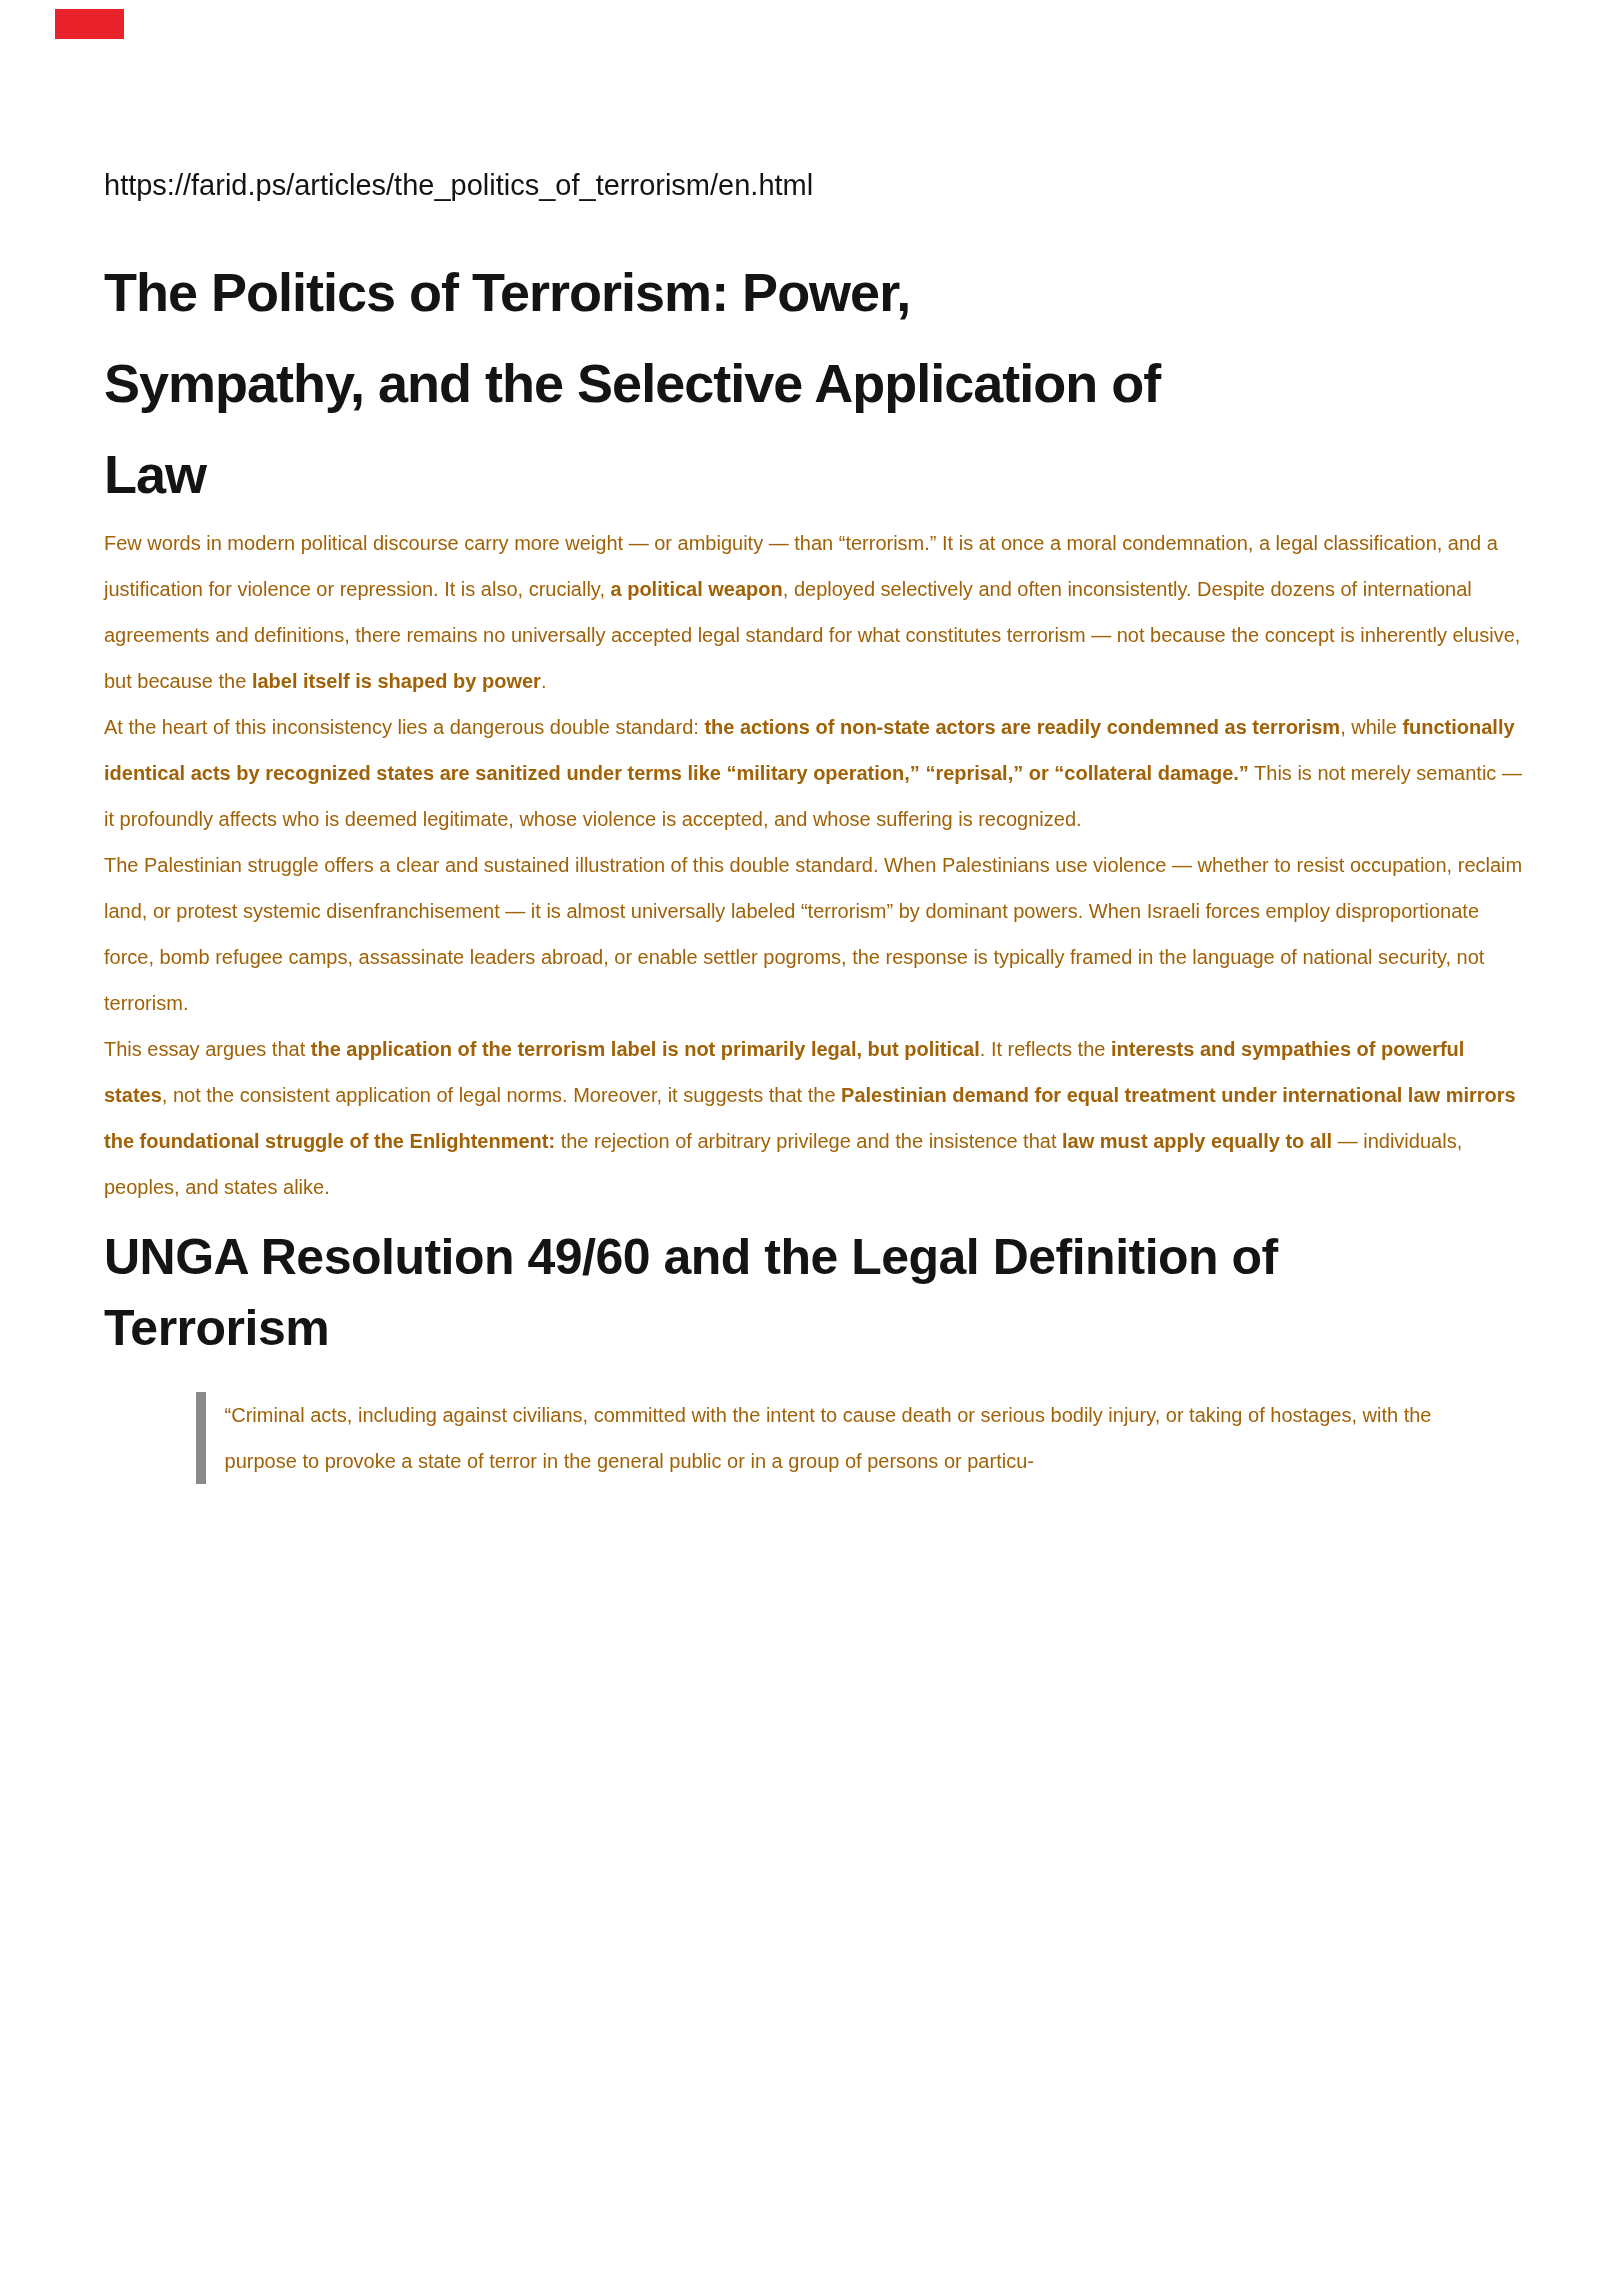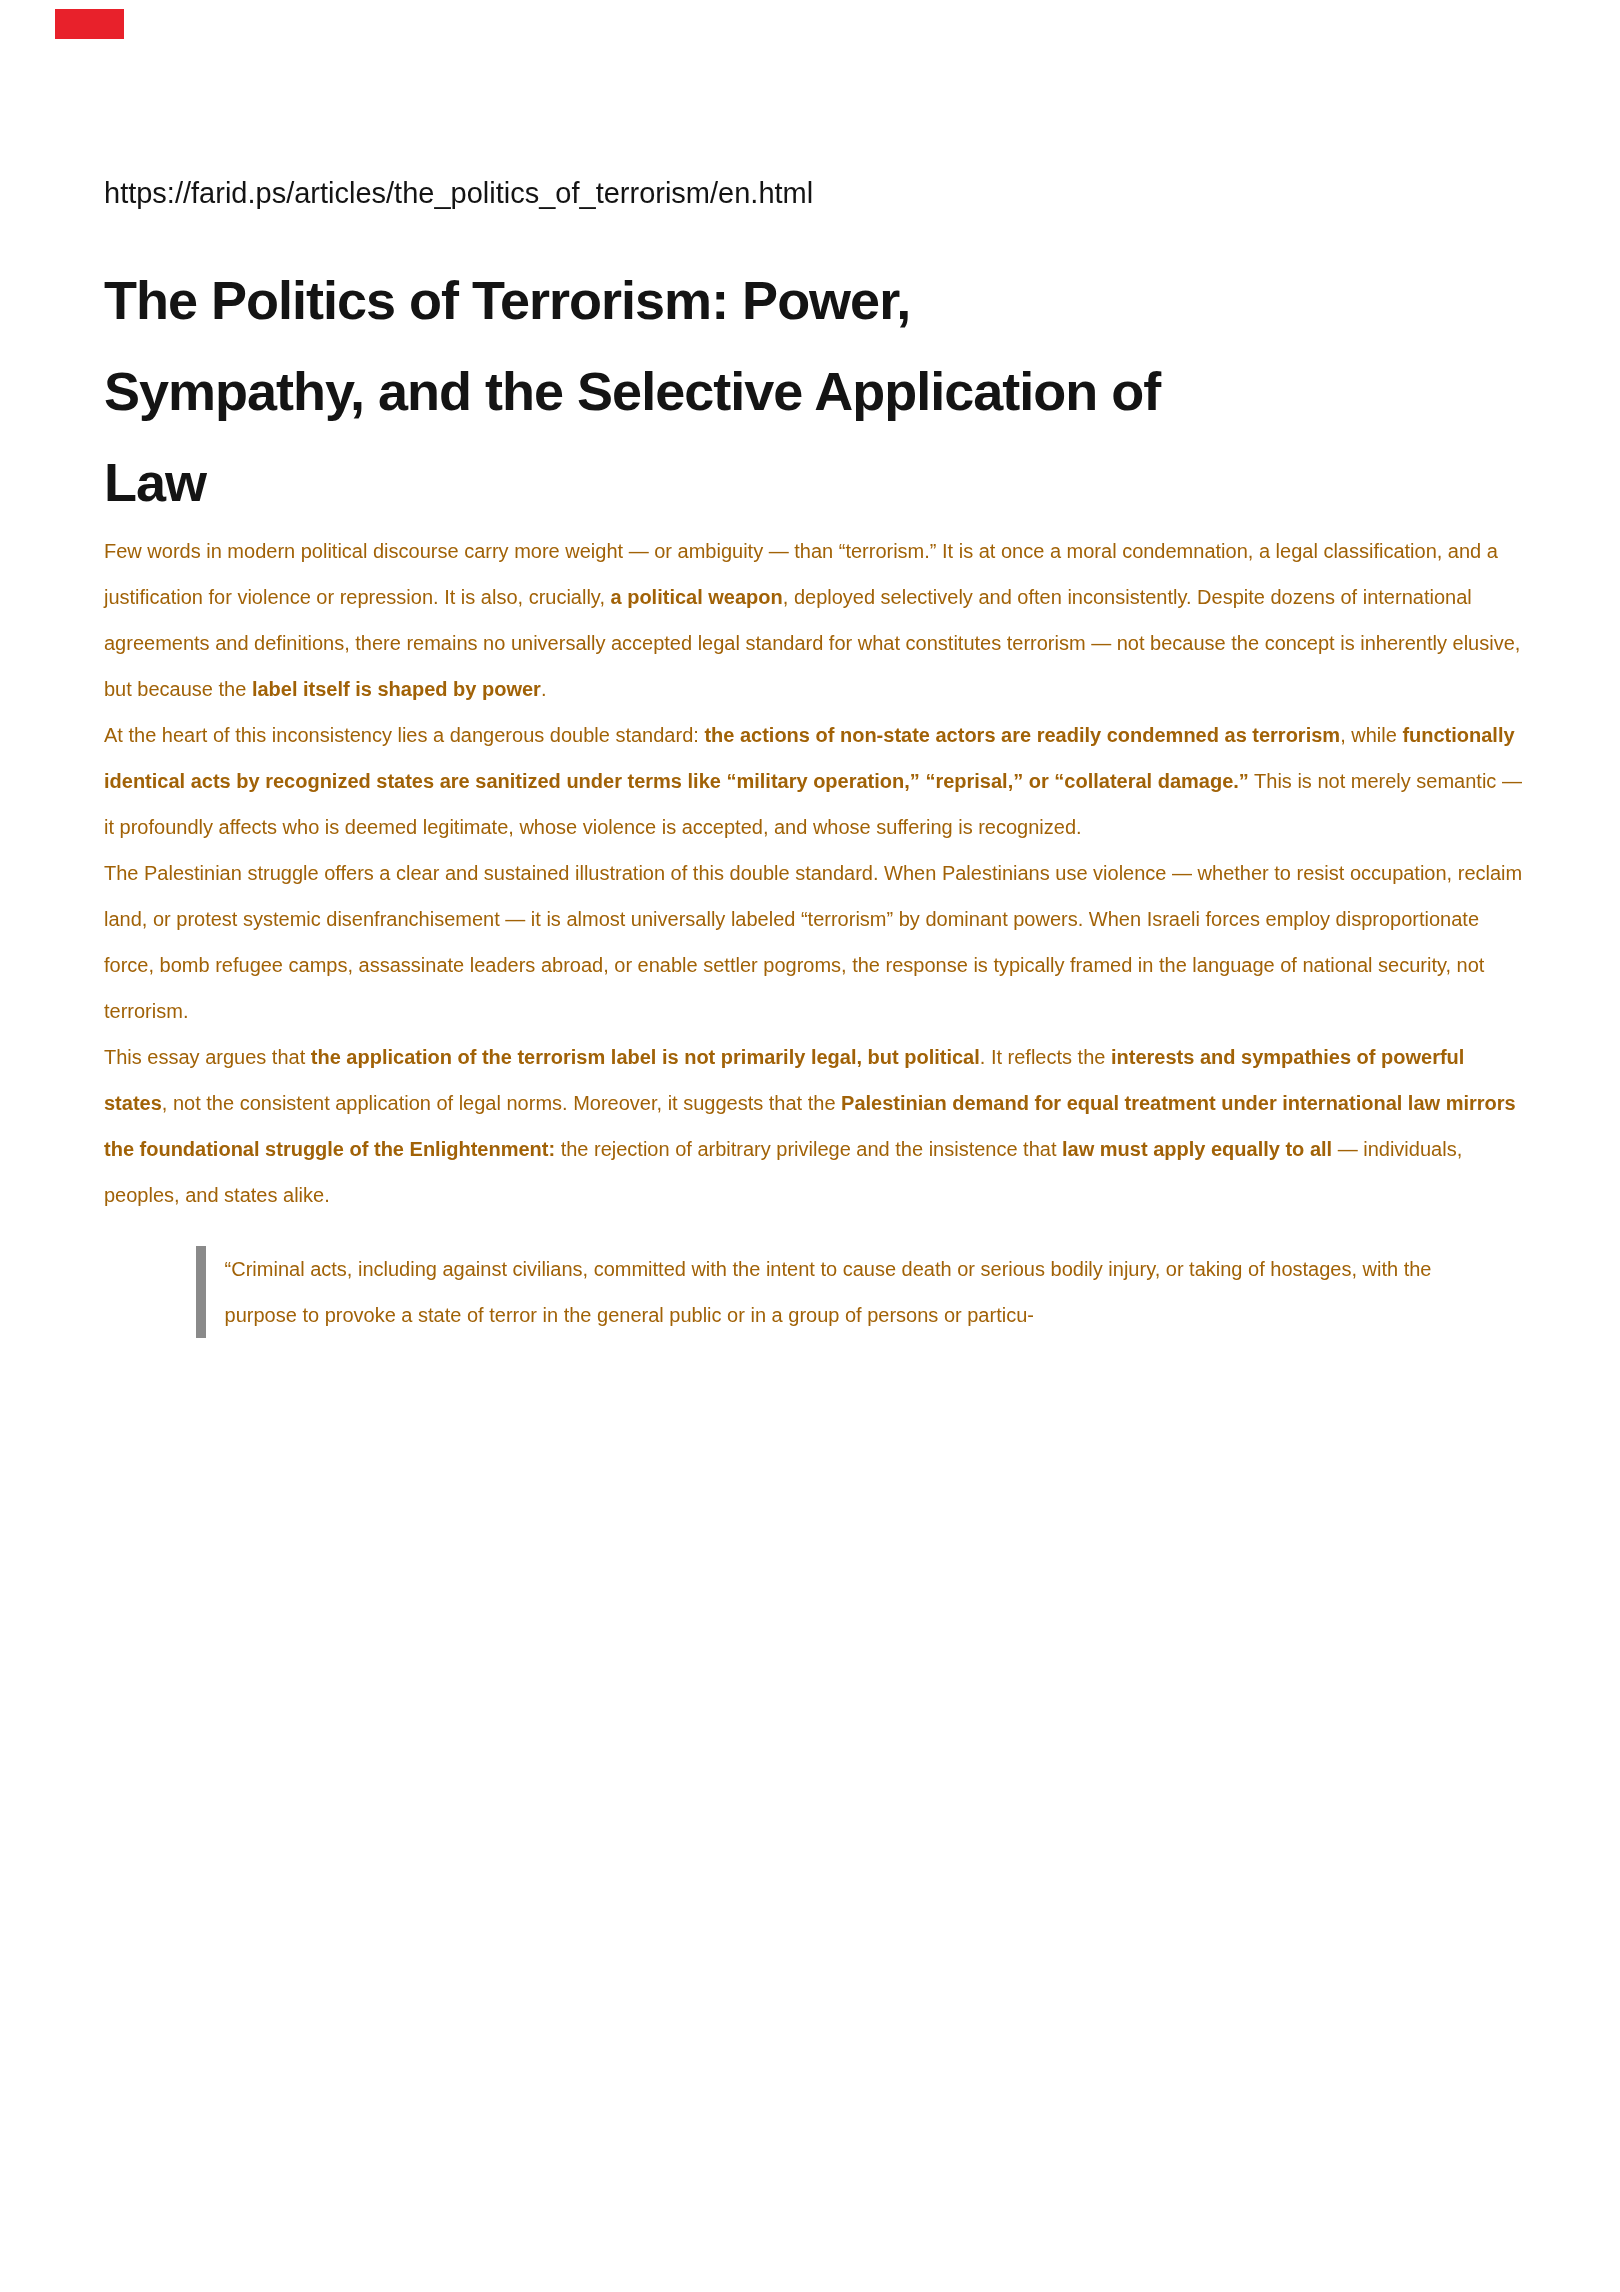--- a/index.html
+++ b/index.html
@@ -19,21 +19,21 @@
   .marker {
     position: absolute;
     left: 55px;
     top: 8.8px;
     width: 69px;
     height: 30px;
   }
   .content {
     position: absolute;
     left: 0;
-    top: 16px;
+    top: 8px;
     width: 1620px;
     padding: 159px 94px 0 104px;
     box-sizing: border-box;
   }
   .url {
     margin: 0;
     font-size: 29px;
     line-height: 37px;
     font-weight: 400;
     color: #141414;
@@ -84,18 +84,19 @@
 
 <div class="page">
   <div class="marker" style="background: rgb(232, 33, 43);"></div>
   <main class="content">
     <p class="url">https://farid.ps/articles/the_politics_of_terrorism/en.html</p>
     <h1 class="title">The Politics of Terrorism: Power,<br>Sympathy, and the Selective Application of<br>Law</h1>
     <p class="body p1"><span>Few words in modern political discourse carry more weight — or ambiguity — than “terrorism.” It is at once a moral condemnation, a legal classification, and a justification for violence or repression. It is also, crucially, </span><b>a political weapon</b><span>, deployed selectively and often inconsistently. Despite dozens of international agreements and definitions, there remains no universally accepted legal standard for what constitutes terrorism — not because the concept is inherently elusive, but because the </span><b>label itself is shaped by power</b><span>.</span></p>
     <p class="body p2"><span>At the heart of this inconsistency lies a dangerous double standard: </span><b>the actions of non-state actors are readily condemned as terrorism</b><span>, while </span><b>functionally identical acts by recognized states are sanitized under terms like “military operation,” “reprisal,” or “collateral damage.”</b><span> This is not merely semantic — it profoundly affects who is deemed legitimate, whose violence is accepted, and whose suffering is recognized.</span></p>
     <p class="body p3"><span>The Palestinian struggle offers a clear and sustained illustration of this double standard. When Palestinians use violence — whether to resist occupation, reclaim land, or protest systemic disenfranchisement — it is almost universally labeled “terrorism” by dominant powers. When Israeli forces employ disproportionate force, bomb refugee camps, assassinate leaders abroad, or enable settler pogroms, the response is typically framed in the language of national security, not terrorism.</span></p>
     <p class="body p4"><span>This essay argues that </span><b>the application of the terrorism label is not primarily legal, but political</b><span>. It reflects the </span><b>interests and sympathies of powerful states</b><span>, not the consistent application of legal norms. Moreover, it suggests that the </span><b>Palestinian demand for equal treatment under international law mirrors the foundational struggle of the Enlightenment:</b><span> the rejection of arbitrary privilege and the insistence that </span><b>law must apply equally to all</b><span> — individuals, peoples, and states alike.</span></p>
+    <h2 class="section">UNGA Resolution 49/60 and the Legal Definition of<br>Terrorism</h2>
     <blockquote class="quote">
       <p class="body">“Criminal acts, including against civilians, committed with the intent to cause death or serious bodily injury, or taking of hostages, with the purpose to provoke a state of terror in the general public or in a group of persons or particu-</p>
     </blockquote>
   </main>
 </div>
 
 
 </body></html>

